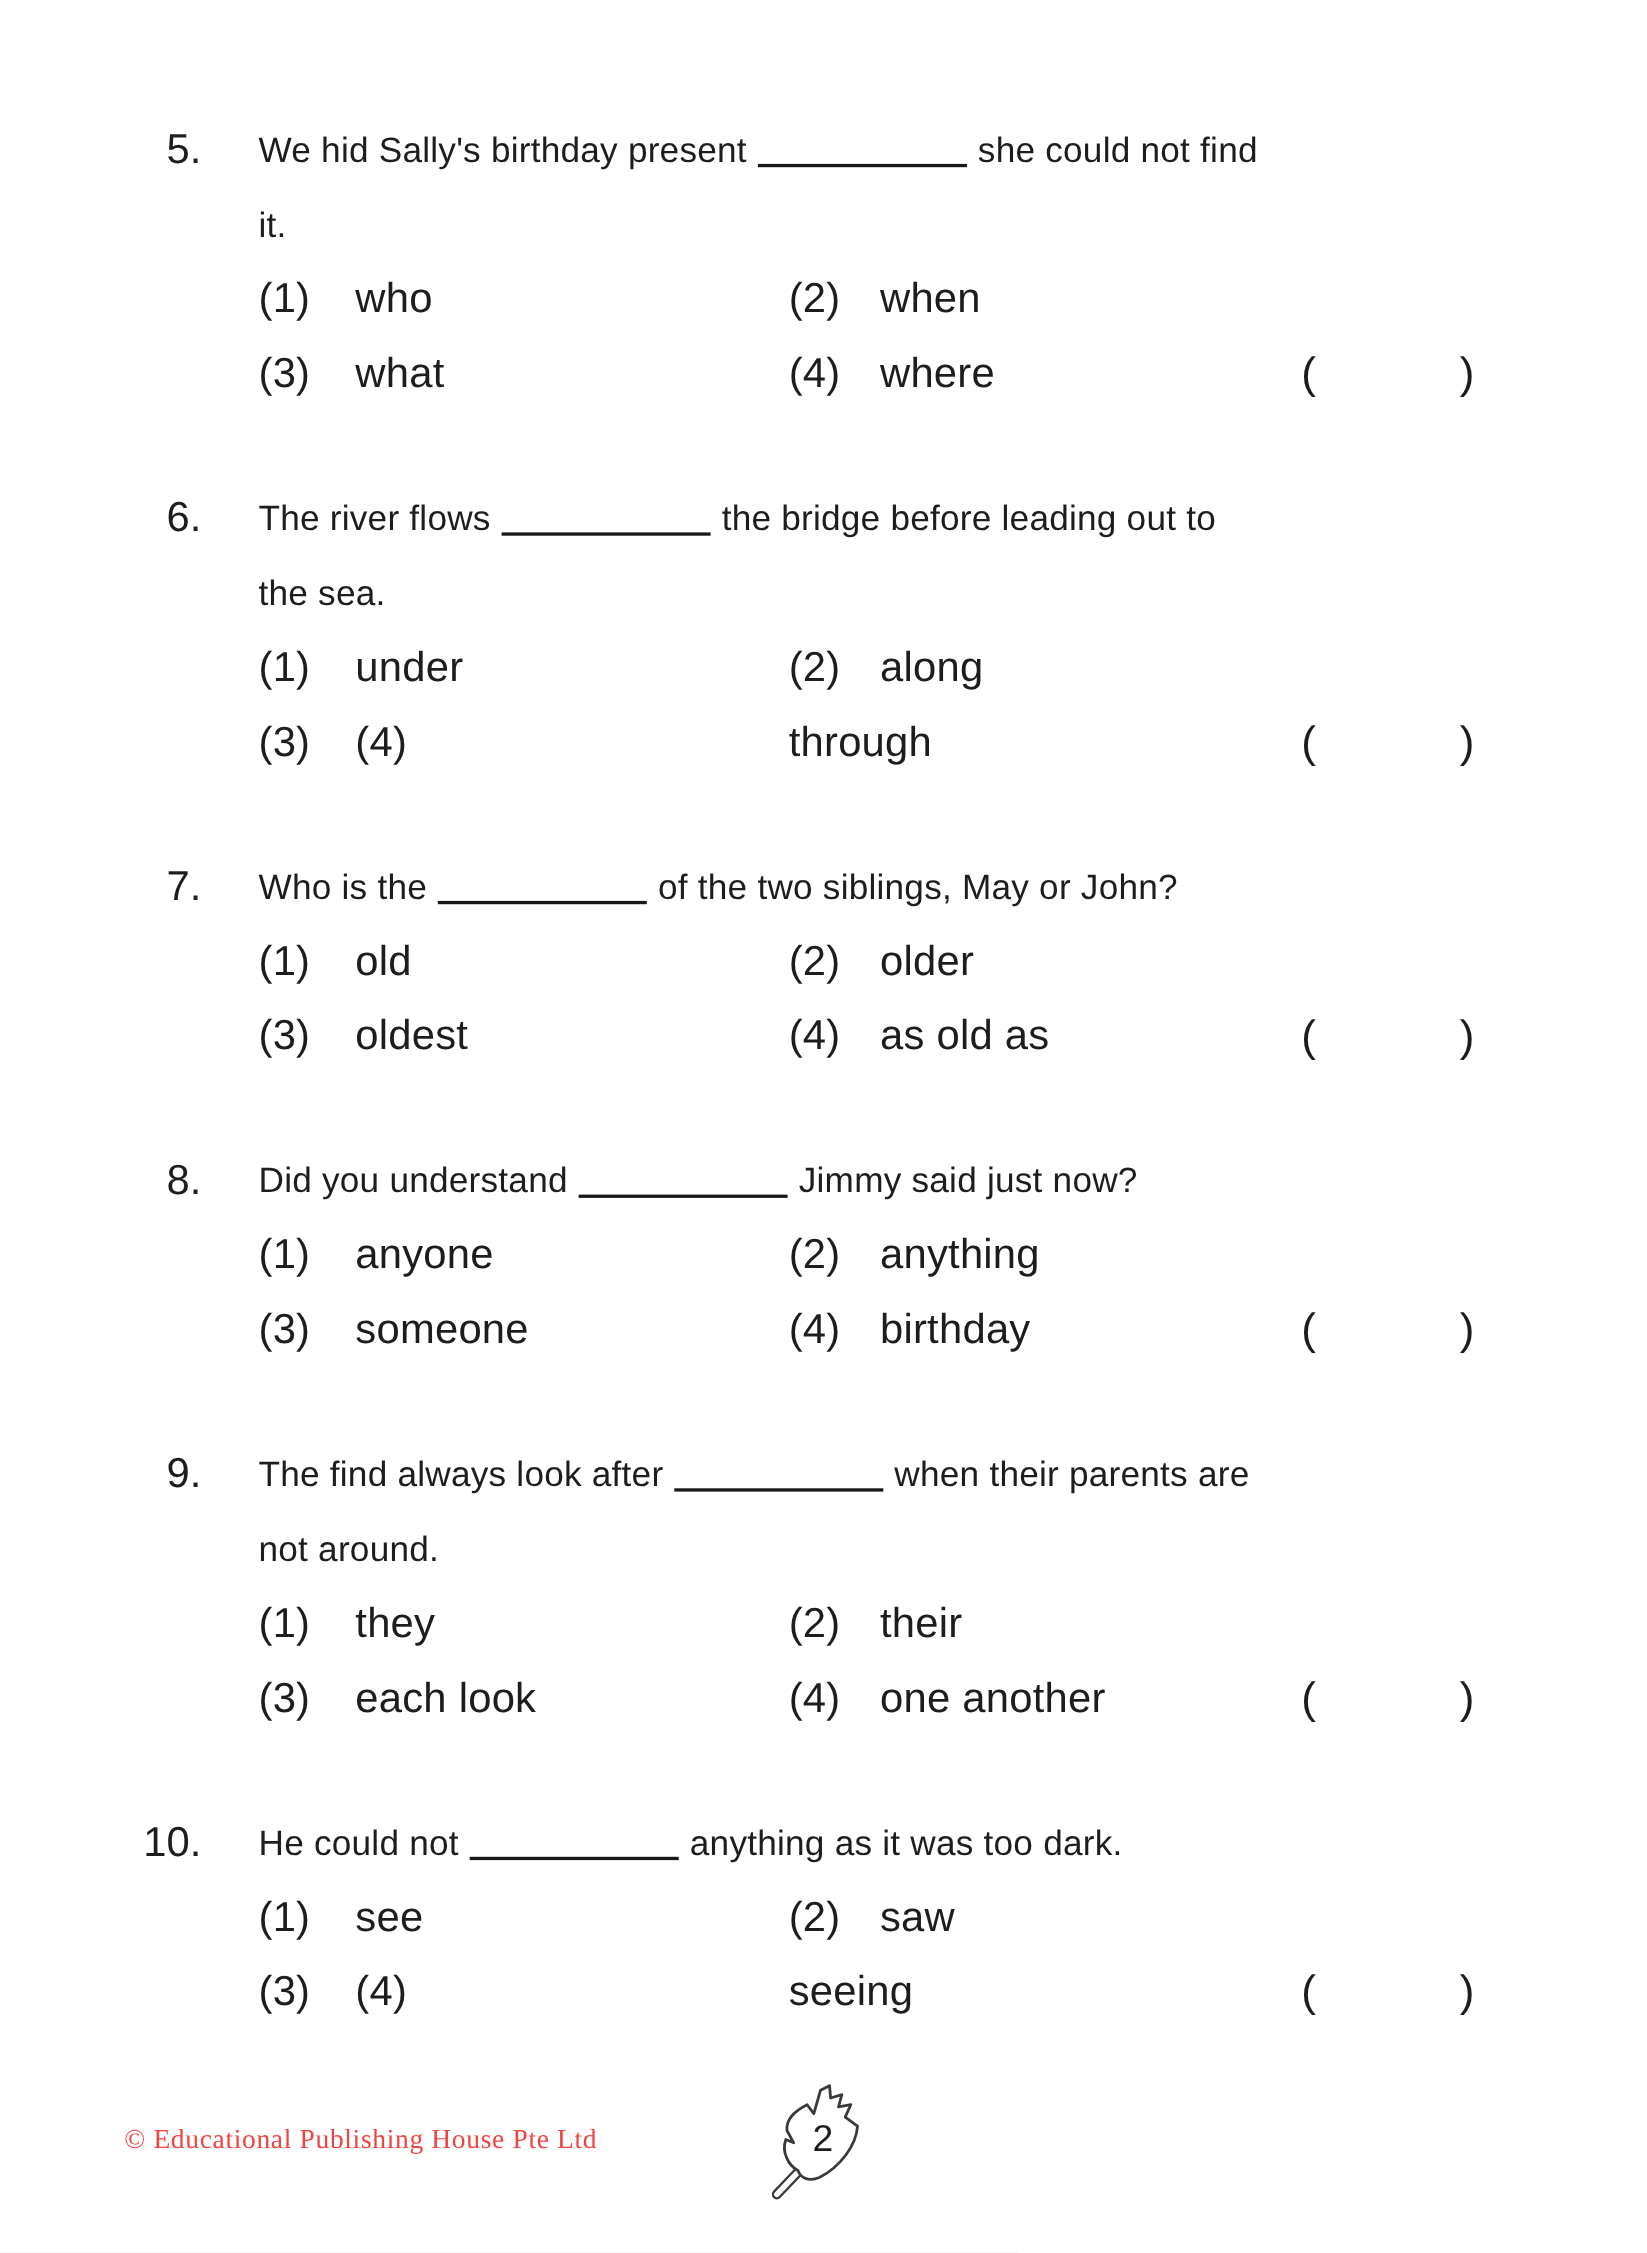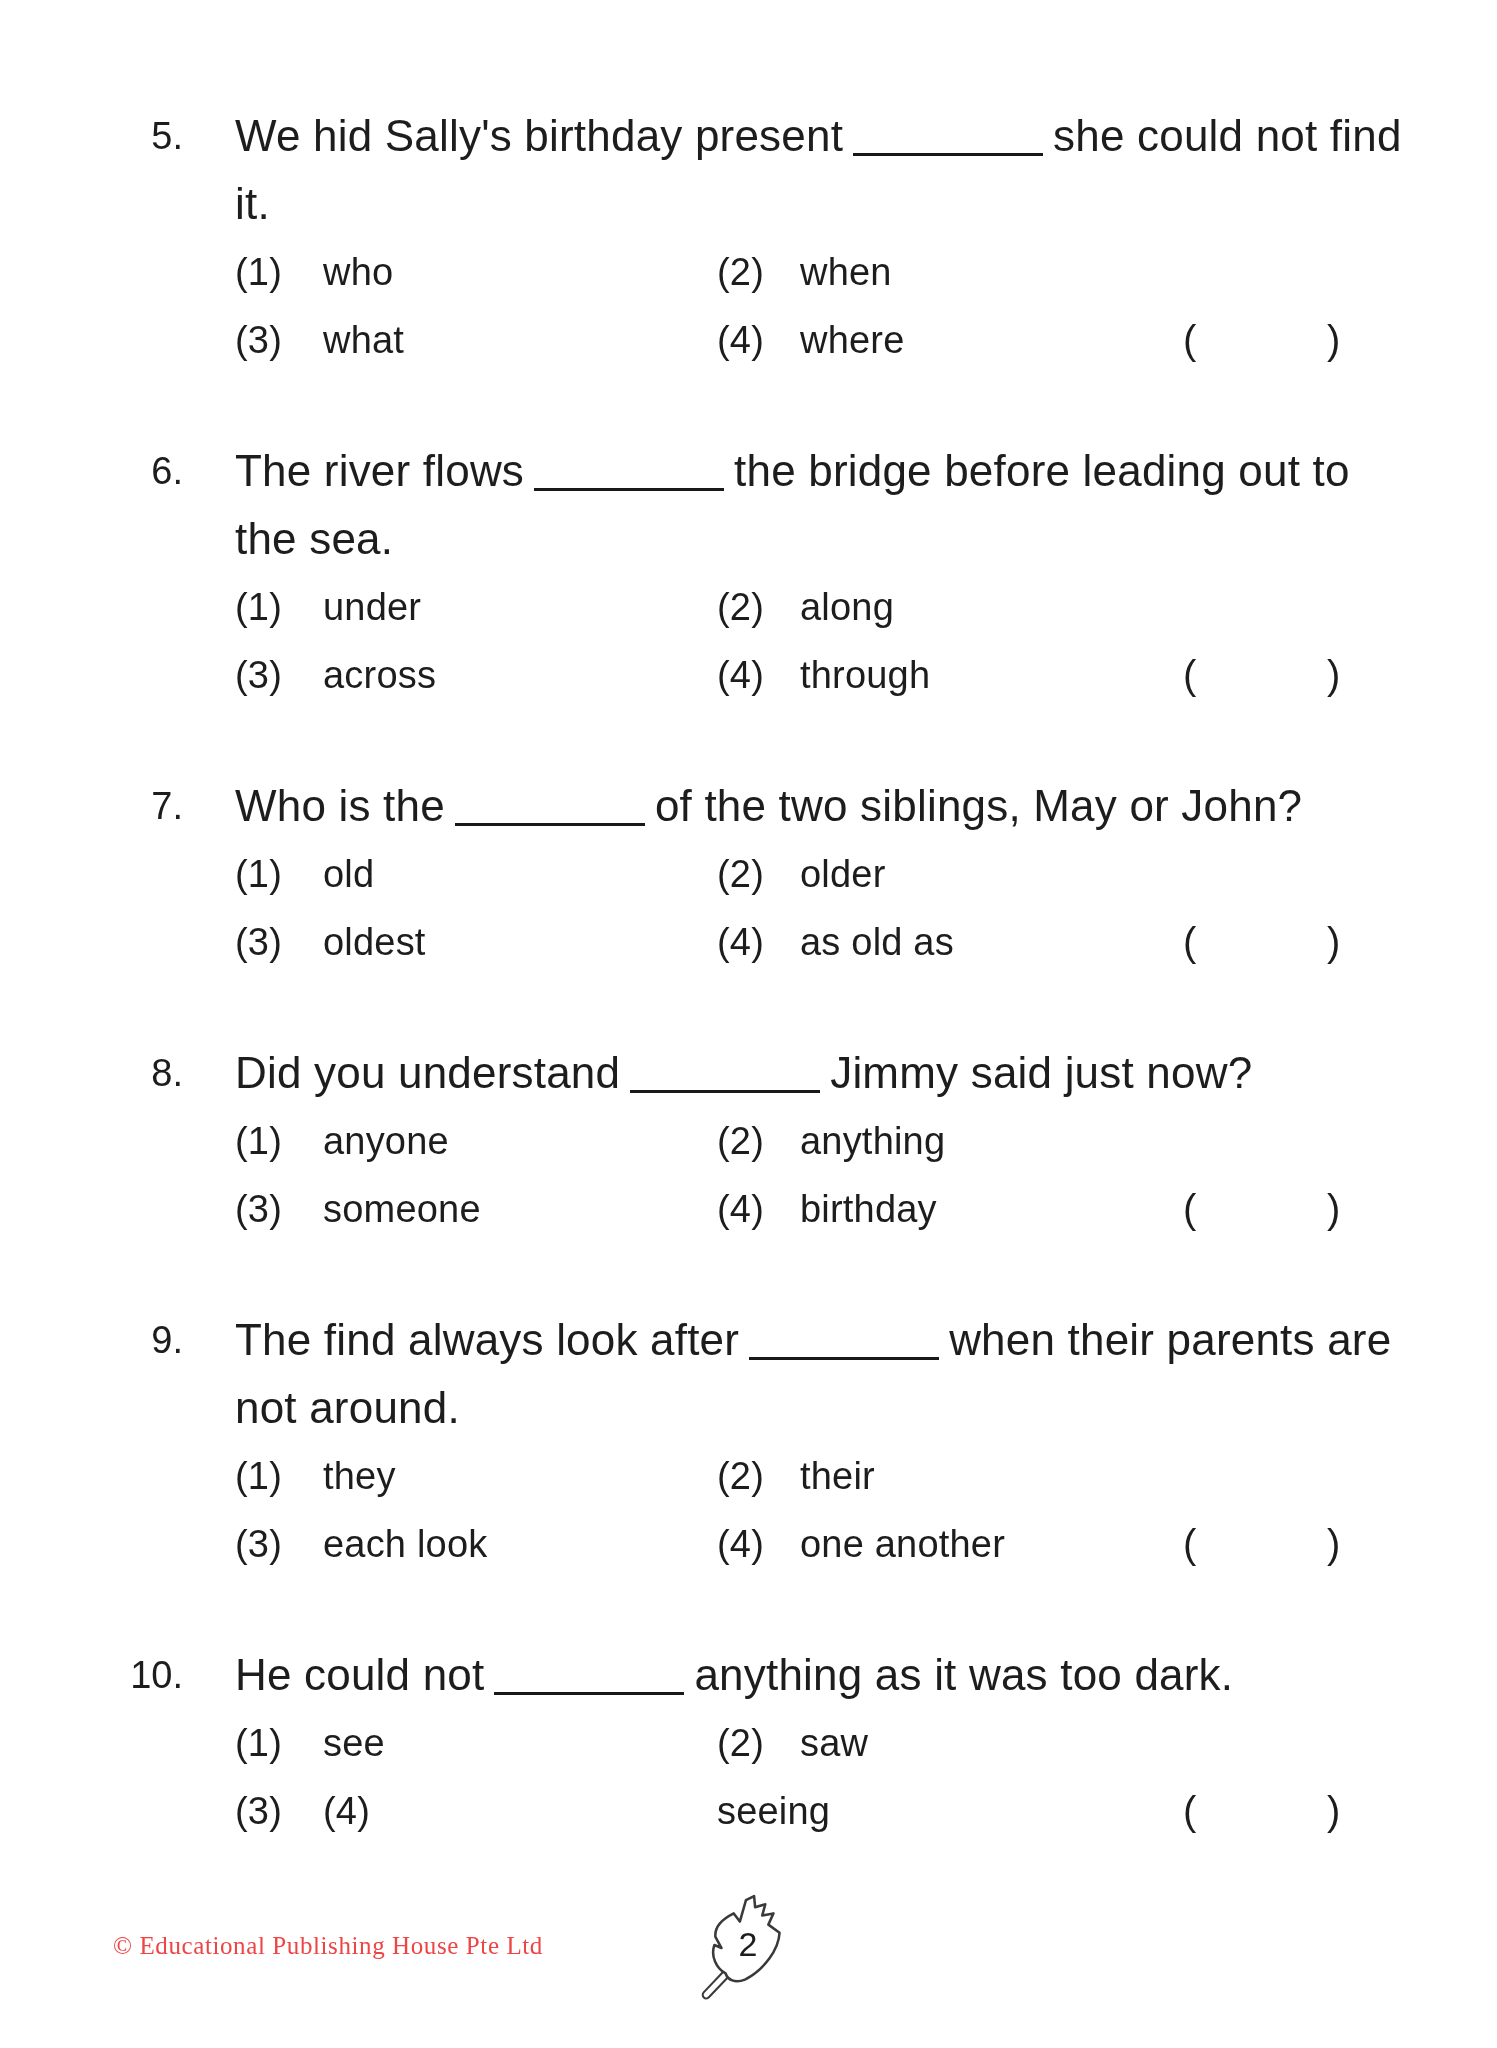--- a/index.html
+++ b/index.html
@@ -24,21 +24,21 @@
   }
   .qnum{
     text-align:right;
     padding-right:52px;
     font-size:38px;
     line-height:68px;
   }
   .qbody{position:relative;}
   .stem{
     margin:0;
-    font-size:44px;
+    font-size:32px;
     line-height:68px;
     letter-spacing:.2px;
     white-space:nowrap;
   }
   .blank{
     display:inline-block;
     width:190px;
     height:30px;
     border-bottom:3px solid #191919;
     margin:0 10px;
@@ -120,21 +120,20 @@
         <p class="stem"><span>The river flows</span><span class="blank"></span><span>the bridge before leading out to</span></p>
         <p class="stem">the sea.</p>
         <div class="opt-row">
           <span class="opt-label">(1)</span>
           <span class="opt-text">under</span>
           <span class="opt-label">(2)</span>
           <span class="opt-text">along</span>
         </div>
         <div class="opt-row">
           <span class="opt-label">(3)</span>
-          <span class="opt-text">across</span>
           <span class="opt-label">(4)</span>
           <span class="opt-text">through</span>
           <span class="bracket open">(</span>
           <span class="bracket close">)</span>
         </div>
       </div>
     </section>
 
     <section class="question">
       <div class="qnum">7.</div>

